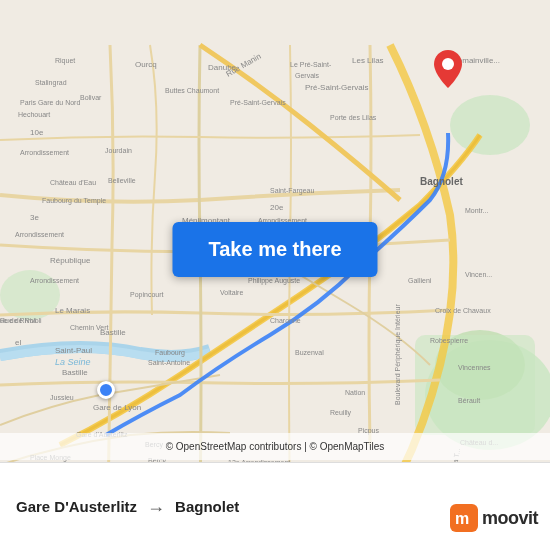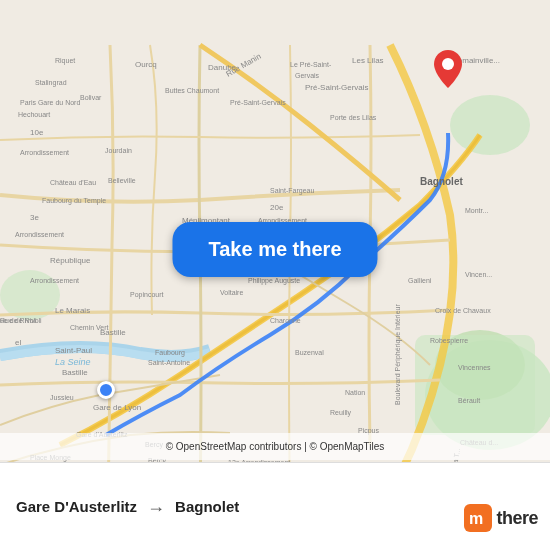--- a/index.html
+++ b/index.html
@@ -95,21 +95,21 @@
 
     
     #cta-button {
       position: absolute;
       left: 50%;
       transform: translateX(-50%);
       top: 222px;
       background: #1a73e8;
       color: white;
       border: none;
-      border-radius: 18px;
+      border-radius: 6px;
       padding: 16px 36px;
       font-size: 20px;
       font-weight: 600;
       cursor: pointer;
       white-space: nowrap;
       box-shadow: 0 2px 8px rgba(0,0,0,0.3);
       z-index: 10;
     }
 
     
@@ -286,17 +286,17 @@
   <div id="bottom-bar">
     <span id="route-from">Gare D'Austerlitz</span>
     <span id="route-arrow">→</span>
     <span id="route-to">Bagnolet</span>
 
     <div id="moovit-logo">
       <svg id="moovit-icon" viewBox="0 0 28 28" xmlns="http://www.w3.org/2000/svg">
         <rect width="28" height="28" rx="6" fill="#f26f21"></rect>
         <text x="5" y="20" font-size="16" fill="white" font-family="Arial" font-weight="bold">m</text>
       </svg>
-      <span id="moovit-text">there</span>
+      <span id="moovit-text">moovit</span>
     </div>
   </div>
 
 </div>
 
 </body></html>

